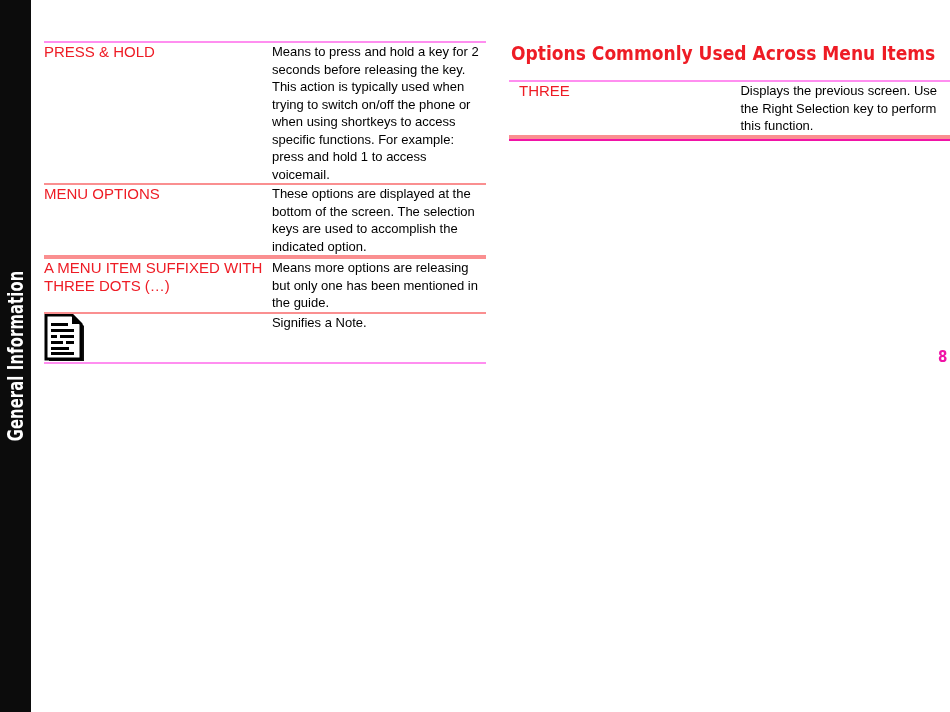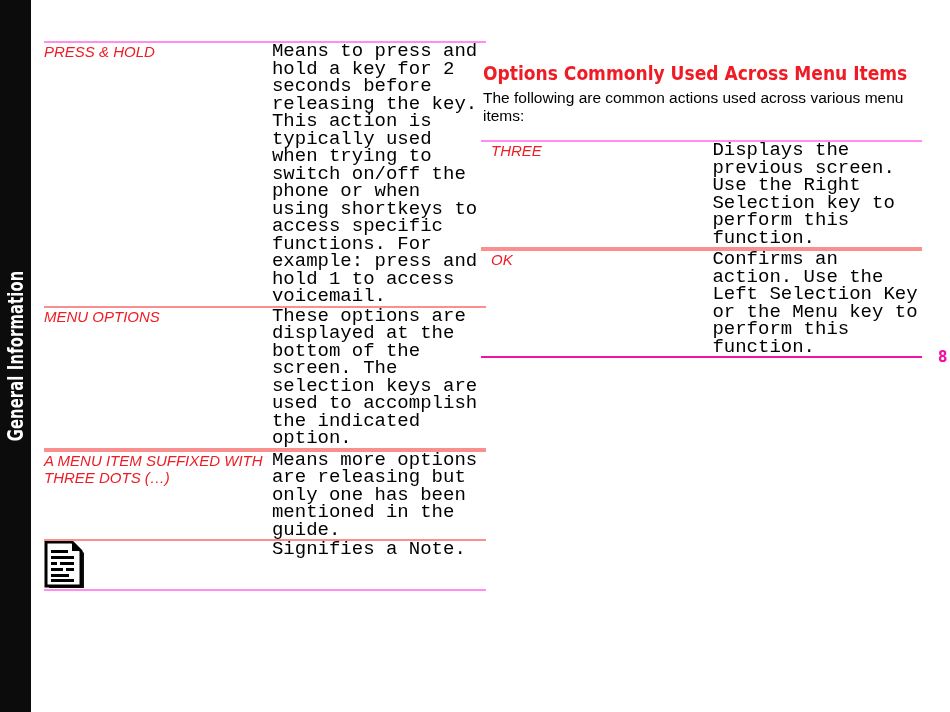--- a/index.html
+++ b/index.html
@@ -47,45 +47,43 @@
     top: 0;
     width: 919px;
     height: 712px;
   }
 
   .column {
     position: absolute;
     top: 0;
   }
   #left-column  { left: 13px;  width: 442px; }
-  #right-column { left: 450px; width: 441px; margin-top: 20px; }
+  #right-column { left: 478px; width: 441px; }
 
   
   .info-table {
     width: 100%;
     border-collapse: collapse;
   }
   .info-table td {
     vertical-align: top;
     padding: 0;
   }
   .term-cell {
     color: #ee1c25;
     font-size: 15px;
     line-height: 17.5px;
     padding: 7px 8px 10px 12px;
     width: 215px;
-    font-style: italic;
   }
   .desc-cell {
     color: #000000;
-    font-size: 19px;
+    font-size: 13px;
     line-height: 17.5px;
     padding: 7px 4px 10px 0;
-    font-family: Liberation Mono, monospace;
   }
   .desc-cell b { font-weight: bold; }
 
   
   .rule {
     height: 0;
     line-height: 0;
     font-size: 0;
     border: none;
     margin: 0;
@@ -221,42 +219,37 @@
                 <hr class="rule rule-outer">
               </td>
             </tr>
           </tbody>
       </table>
     </div>
   </div>
 
   <div class="column" id="right-column">
     <div id="right-heading">Options Commonly Used Across Menu Items</div>
-    <div id="right-intro">The following are common actions used across various menu items:</div>
     <div id="right-table-wrap">
       <hr class="rule rule-outer">
       <table class="info-table" id="right-table">
         <tbody id="right-table-body">
             <tr>
               <td class="term-cell">THREE</td>
               <td class="desc-cell"><span>Displays the previous screen. Use the Right Selection key to perform this function.</span></td>
             </tr>
             <tr>
               <td colspan="2" style="padding: 0px;">
                 <hr class="rule rule-inner">
               </td>
             </tr>
             <tr>
               <td colspan="2" style="padding: 0px;">
                 <hr class="rule rule-inner">
               </td>
-            </tr>
-            <tr>
-              <td class="term-cell">OK</td>
-              <td class="desc-cell"><span>Confirms an action. Use the Left Selection Key or the Menu key to perform this function.</span></td>
             </tr>
           </tbody>
       </table>
       <hr class="rule rule-bottom-strong">
     </div>
   </div>
 
 </div>
 
 <div id="page-number">8</div>

